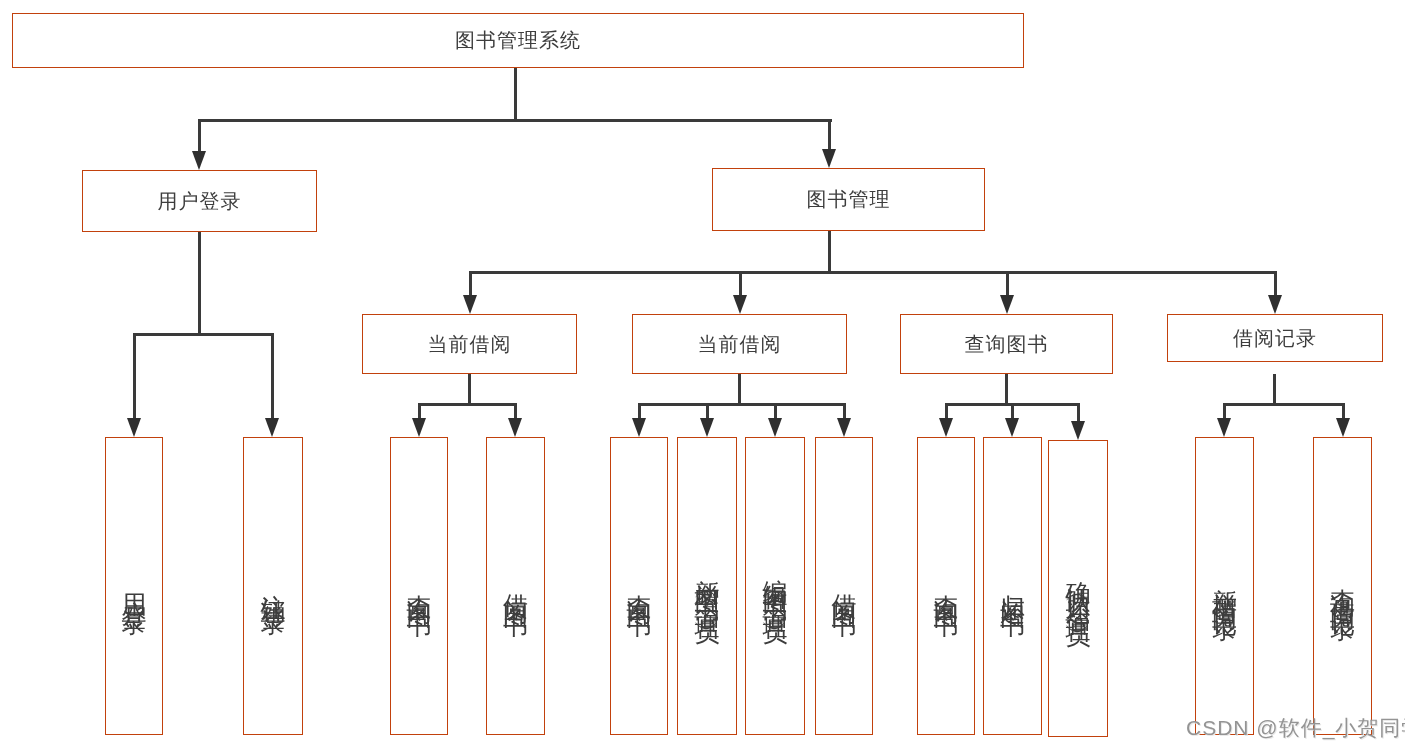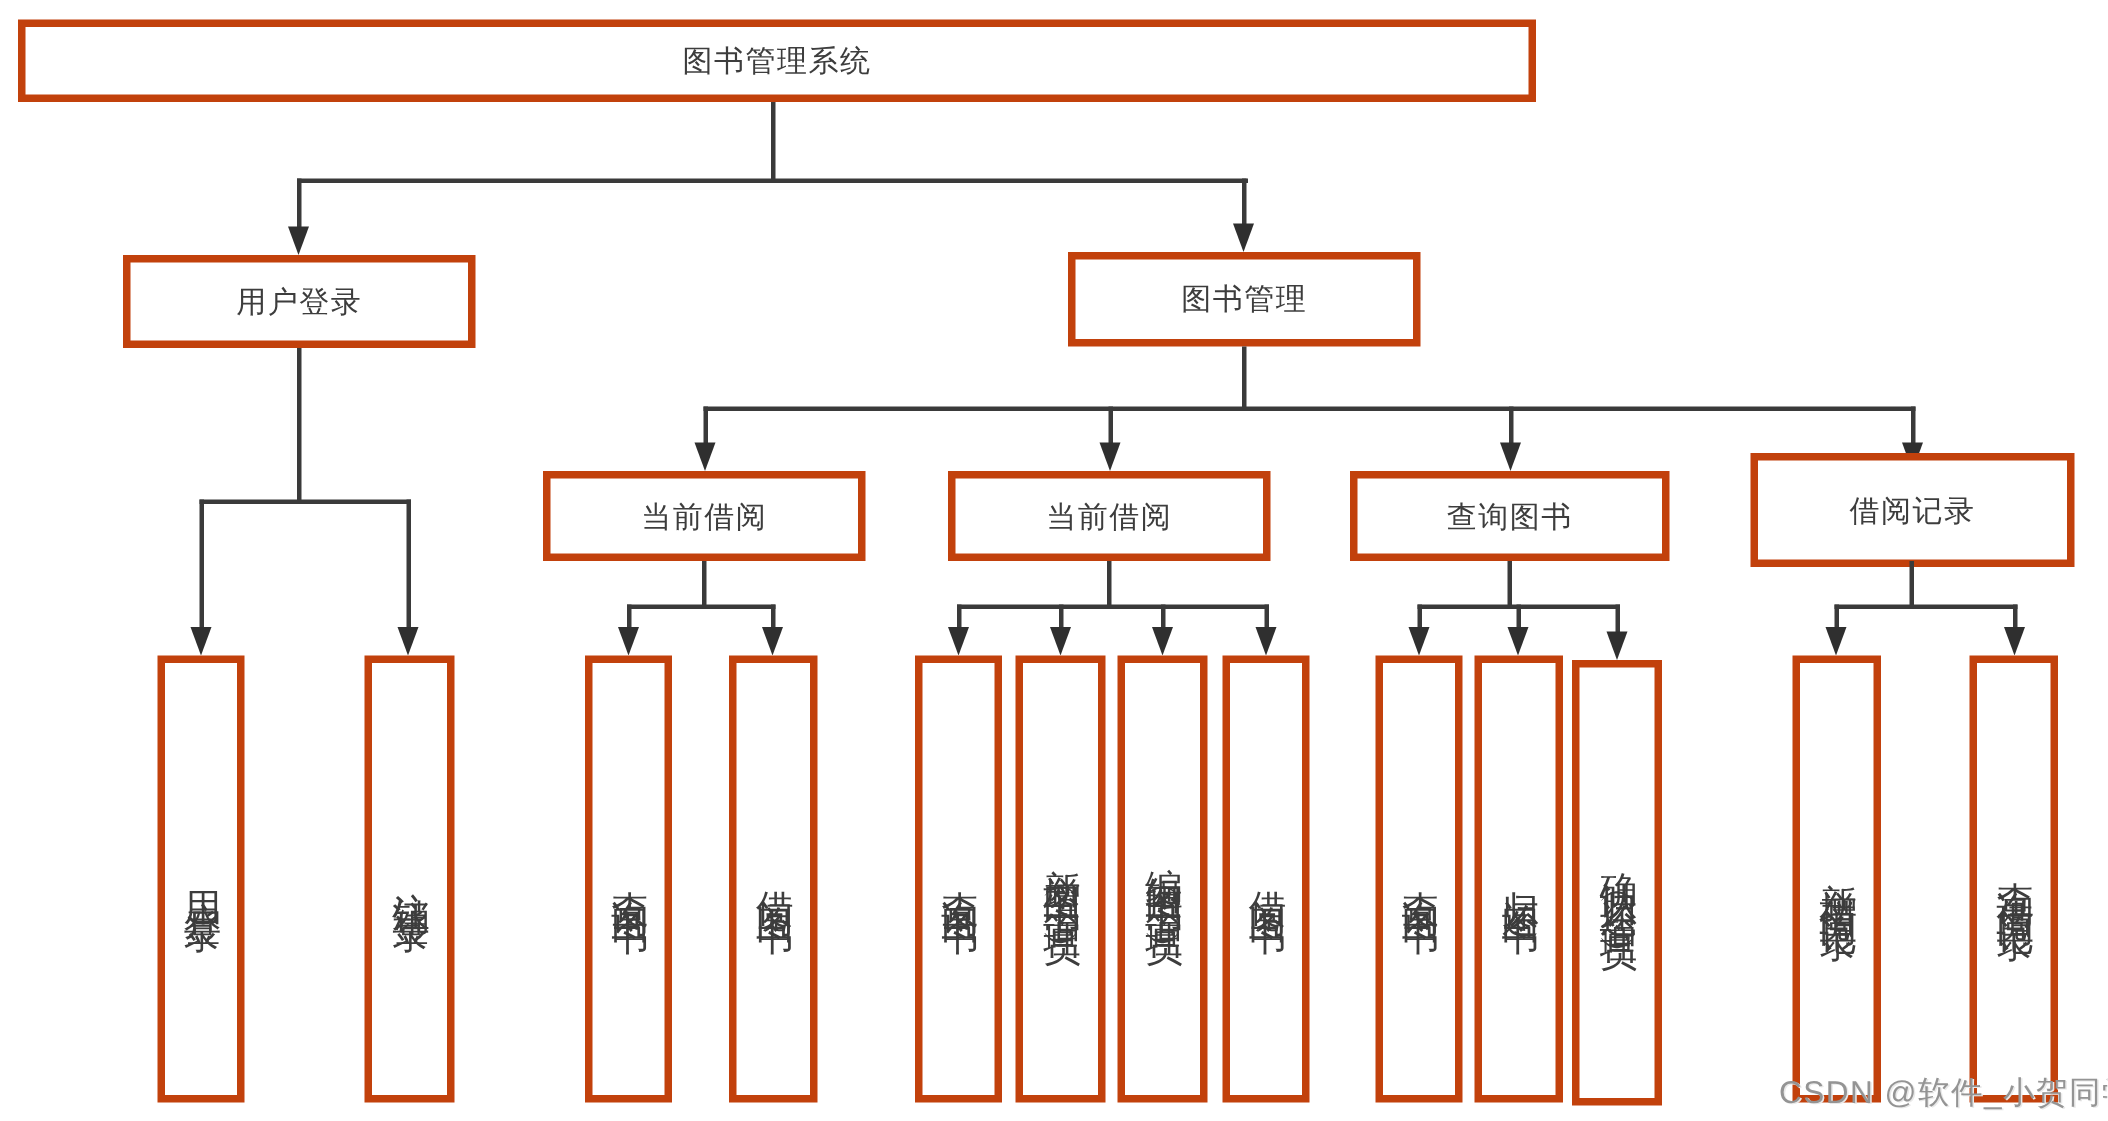--- a/index.html
+++ b/index.html
@@ -13,21 +13,21 @@
     height: 747px;
     background: #ffffff;
     overflow: hidden;
     font-family: "Liberation Sans", "DejaVu Sans", sans-serif;
   }
   
   .node {
     position: absolute;
     box-sizing: border-box;
     background: #ffffff;
-    border: 5px solid #c2410c;
+    border: 1px solid #c2410c;
     display: flex;
     align-items: center;
     justify-content: center;
     color: #3d3d3d;
   }
   .h-node .label {
     font-size: 20px;
     letter-spacing: 1px;
     white-space: nowrap;
   }
@@ -83,21 +83,21 @@
   <div class="vl" style="left:514px;top:68px;height:52px"></div>
   <div class="hl" style="left:198px;top:119px;width:634px"></div>
   <div class="vl" style="left:198px;top:119px;height:34px"></div>
   <div class="ah" style="left:192px;top:151px"></div>
   <div class="vl" style="left:828px;top:119px;height:32px"></div>
   <div class="ah" style="left:822px;top:149px"></div>
 
   <div class="node h-node" style="left:82px;top:170px;width:235px;height:62px">
     <span class="label">用户登录</span>
   </div>
-  <div class="node h-node" style="left:712px;top:168px;width:235px;height:63px">
+  <div class="node h-node" style="left:712px;top:168px;width:273px;height:63px">
     <span class="label">图书管理</span>
   </div>
 
   <div class="vl" style="left:198px;top:232px;height:103px"></div>
   <div class="hl" style="left:133px;top:333px;width:141px"></div>
   <div class="vl" style="left:133px;top:333px;height:87px"></div>
   <div class="ah" style="left:127px;top:418px"></div>
   <div class="vl" style="left:271px;top:333px;height:87px"></div>
   <div class="ah" style="left:265px;top:418px"></div>
 
@@ -114,21 +114,21 @@
 
   <div class="node h-node" style="left:362px;top:314px;width:215px;height:60px">
     <span class="label">当前借阅</span>
   </div>
   <div class="node h-node" style="left:632px;top:314px;width:215px;height:60px">
     <span class="label">当前借阅</span>
   </div>
   <div class="node h-node" style="left:900px;top:314px;width:213px;height:60px">
     <span class="label">查询图书</span>
   </div>
-  <div class="node h-node" style="left:1167px;top:302px;width:216px;height:76px">
+  <div class="node h-node" style="left:1167px;top:314px;width:216px;height:48px">
     <span class="label">借阅记录</span>
   </div>
 
   <div class="vl" style="left:468px;top:374px;height:32px"></div>
   <div class="hl" style="left:418px;top:403px;width:99px"></div>
   <div class="vl" style="left:418px;top:403px;height:17px"></div>
   <div class="ah" style="left:412px;top:418px"></div>
   <div class="vl" style="left:514px;top:403px;height:17px"></div>
   <div class="ah" style="left:508px;top:418px"></div>
 

